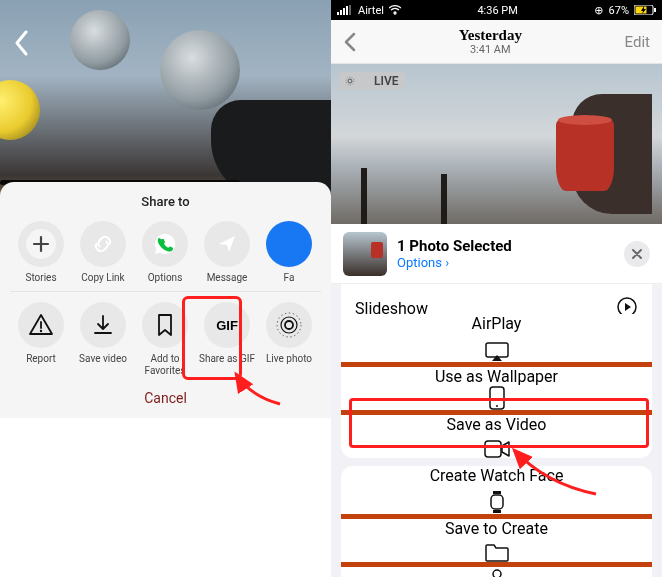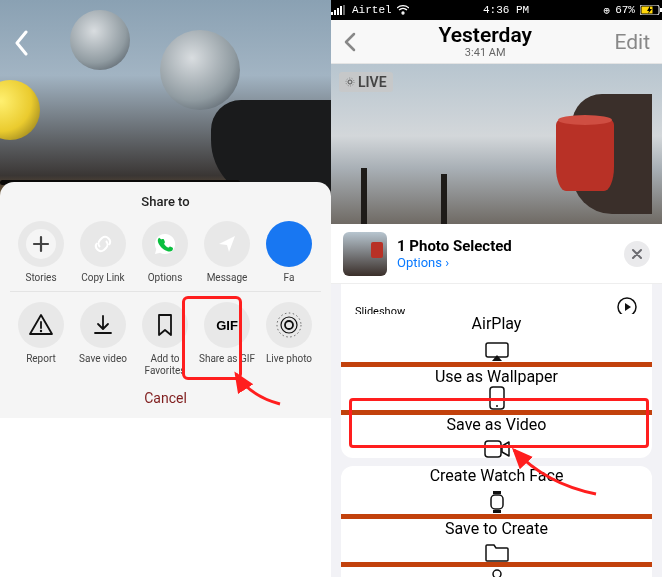--- a/index.html
+++ b/index.html
@@ -92,42 +92,41 @@
     position:absolute; left:230px; bottom:10px; pointer-events:none;
   }
 
   
   .phone.right {
     width:331px; height:577px; background:#fff;
   }
   .right .statusbar {
     height:20px; background:#000; color:#fff; font-size:11px;
     display:flex; align-items:center; justify-content:space-between;
-    padding:0 0;
-    font-family:Liberation Mono, monospace;
+    padding:0 6px;
   }
   .right .statusbar .left-g, .right .statusbar .right-g { display:flex; align-items:center; gap:5px;}
   .right .nav {
     height:44px; background:#f8f8f8; border-bottom:1px solid #e4e4e4;
     display:flex; align-items:center; justify-content:space-between; padding:0 12px;
   }
   .right .nav .back { color:#555; }
   .right .nav .center { text-align:center; color:#000; line-height:1.15;}
-  .right .nav .center .t { font-size:21px; font-weight:600; }
+  .right .nav .center .t { font-size:15px; font-weight:600;font-family:Liberation Serif, serif; }
   .right .nav .center .s { font-size:11px; color:#666; }
-  .right .nav .edit { color:#888; font-size:21px; }
+  .right .nav .edit { color:#888; font-size:15px; }
   .right .photo-preview {
     height:160px;
     background: linear-gradient(to bottom, #b7c5cf 0%, #d3d7da 45%, #a9b0b6 65%, #6f6a64 100%);
     position:relative;
   }
   .live-badge {
     position:absolute; top:8px; left:8px; background:rgba(200,200,200,.85);
-    color:#444; font-size:14px; font-weight:600; padding:2px 6px; border-radius:3px;
-    display:flex; align-items:center; gap:3px;text-align:right;
+    color:#444; font-size:12px; font-weight:600; padding:2px 6px; border-radius:3px;
+    display:flex; align-items:center; gap:19px;text-align:right;
   }
   .cup { position:absolute; right:48px; top:55px; width:58px; height:72px;
     background:#b83126; border-radius:6px 6px 10px 10px / 6px 6px 24px 24px; }
   .cup::before{content:""; position:absolute; top:-4px; left:2px; right:2px; height:10px; border-radius:50%; background:#cf4e42;}
   .cup-hand{ position:absolute; right:10px; top:30px; width:80px; height:120px; background:#3a2f2a; border-radius:30px 0 0 40px; z-index:-0;}
   .photo-preview .trees{ position:absolute; left:0; bottom:0; width:100%; height:60px;}
   .photo-preview .trees::before,.photo-preview .trees::after{content:""; position:absolute; bottom:0; background:#1e1b18;}
   .photo-preview .trees::before{left:30px; width:6px; height:56px;}
   .photo-preview .trees::after{left:110px; width:6px; height:50px;}
 
@@ -155,21 +154,21 @@
   .group {
     background:#fff; border-radius:12px; margin:8px 10px; overflow:hidden;
   }
   .group.top-cut { border-top-left-radius:0; border-top-right-radius:0; margin-top:0;}
   .item {
     display:flex; align-items:center; justify-content:space-between;
     height:48px; padding:0 14px; font-size:16px; color:#000;flex-direction:column;
   }
   .item + .item { border-top:5px solid #c2410c; }
   .item .ic { color:#444; }
-  .partial { height:30px; padding:0 14px; font-size:11px; color:#000;
+  .partial { height:30px; padding:0 14px; font-size:16px; color:#000;
     display:flex; justify-content:space-between; align-items:flex-end; overflow:hidden;}
   .partial .clip { position:relative; top:4px;}
 
   .highlight-right {
     position:absolute; border:3px solid #ff1e1e; border-radius:4px;
     left:349px; top:398px; width:300px; height:50px; pointer-events:none;
   }
   .arrow-right {
     position:absolute; left:506px; top:444px; pointer-events:none;
   }

